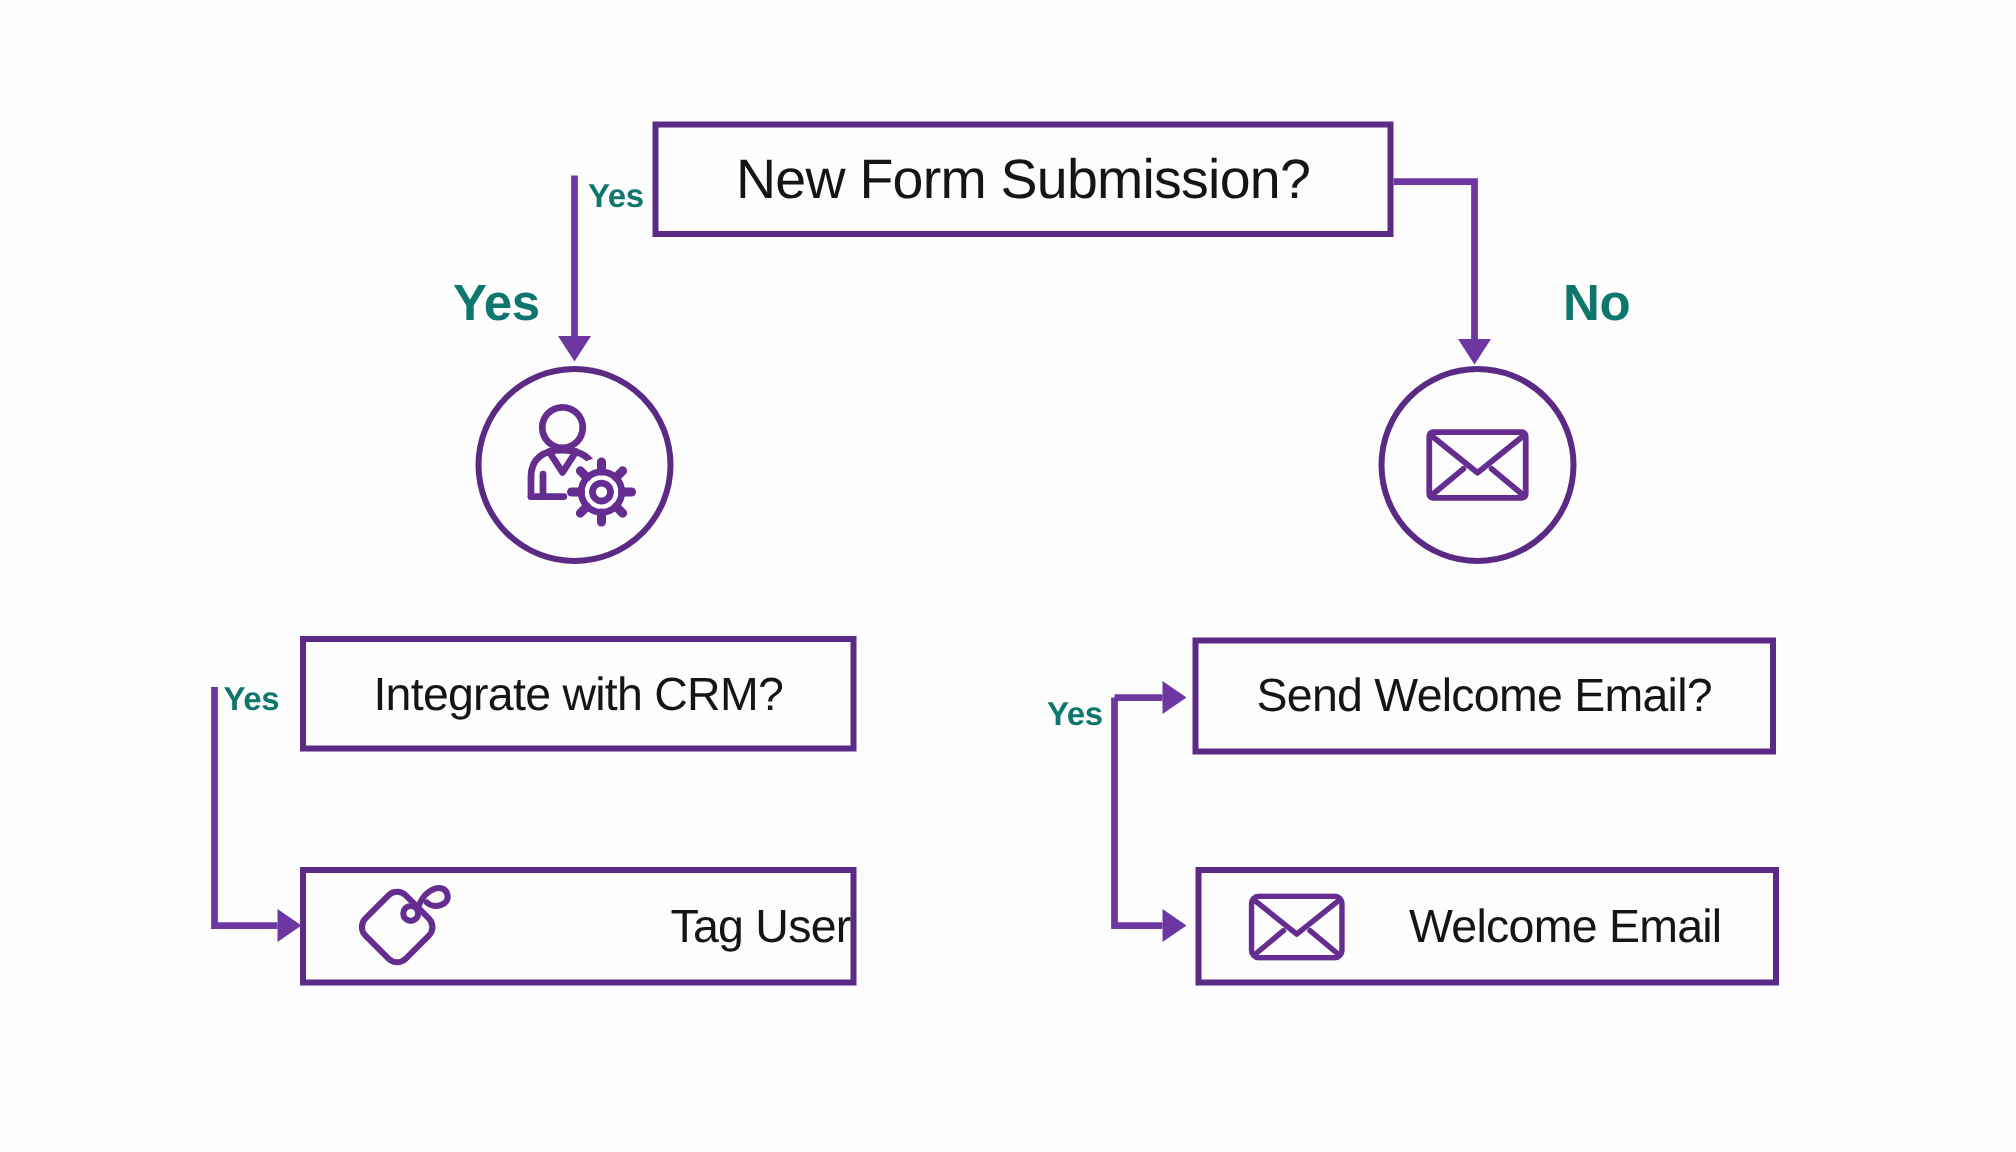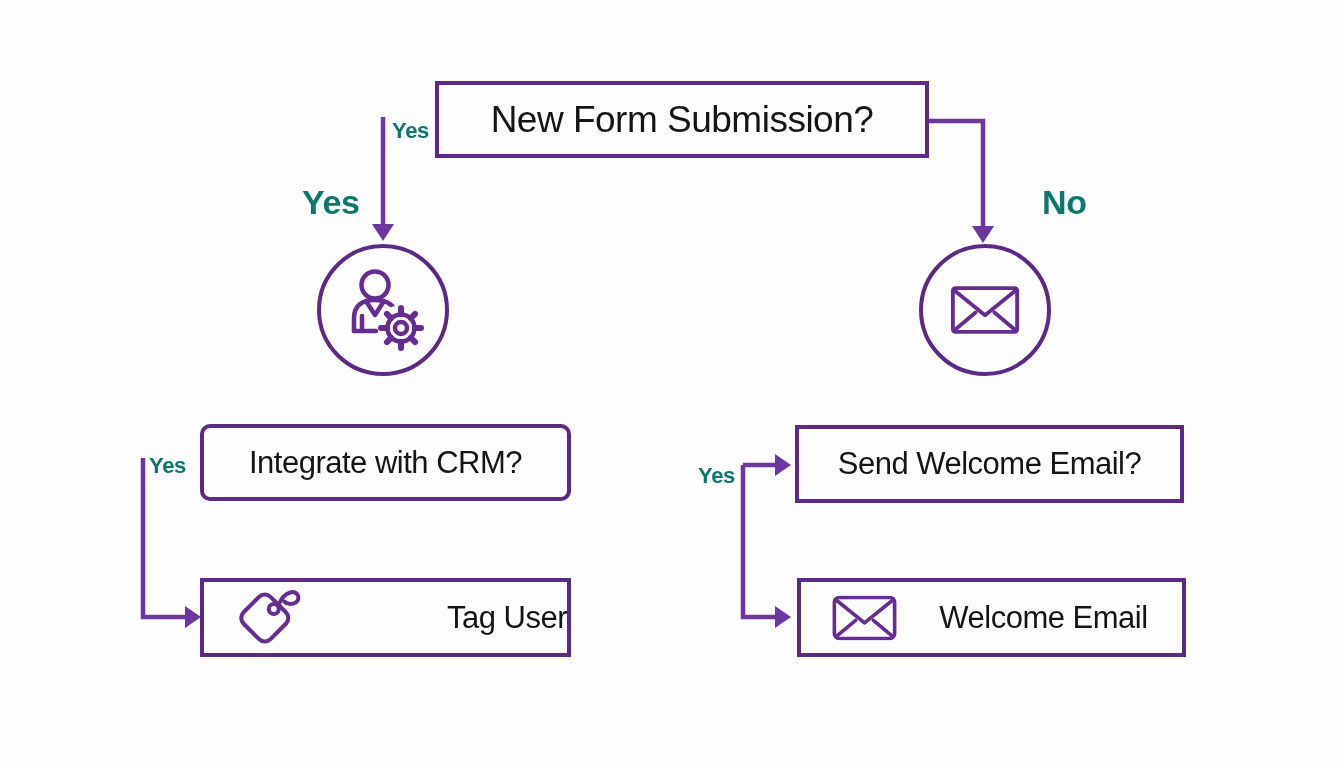--- a/index.html
+++ b/index.html
@@ -22,21 +22,21 @@
     background:#fdfdfd;
     border:4px solid #5b2a85;
     display:flex;align-items:center;justify-content:center;
     box-sizing:border-box;
     color:#151515;
     font-weight:400;
     letter-spacing:-0.5px;
     white-space:nowrap;
   }
   .node-root{left:435px;top:81px;width:494px;height:77px;font-size:37px;}
-  .node-crm{left:200px;top:424px;width:371px;height:77px;font-size:31px;border-radius:10px;}
+  .node-crm{left:200px;top:424px;width:371px;height:77px;font-size:31px;}
   .node-send{left:795px;top:425px;width:389px;height:78px;font-size:31px;text-align:right;}
   .node-tag{left:200px;top:578px;width:371px;height:79px;font-size:31px;}
   .node-welcome{left:797px;top:578px;width:389px;height:79px;font-size:31px;}
   .node-tag .node-label{flex:1;text-align:right;padding-left:14px;}
   .node-welcome .node-label{flex:1;text-align:center;margin-left:104px;}
   .inline-icon{position:absolute;left:30px;top:50%;transform:translateY(-50%);}
   .circle-node{
     position:absolute;width:132px;height:132px;border-radius:50%;
     border:4px solid #5b2a85;background:#fdfdfd;
     box-sizing:border-box;

